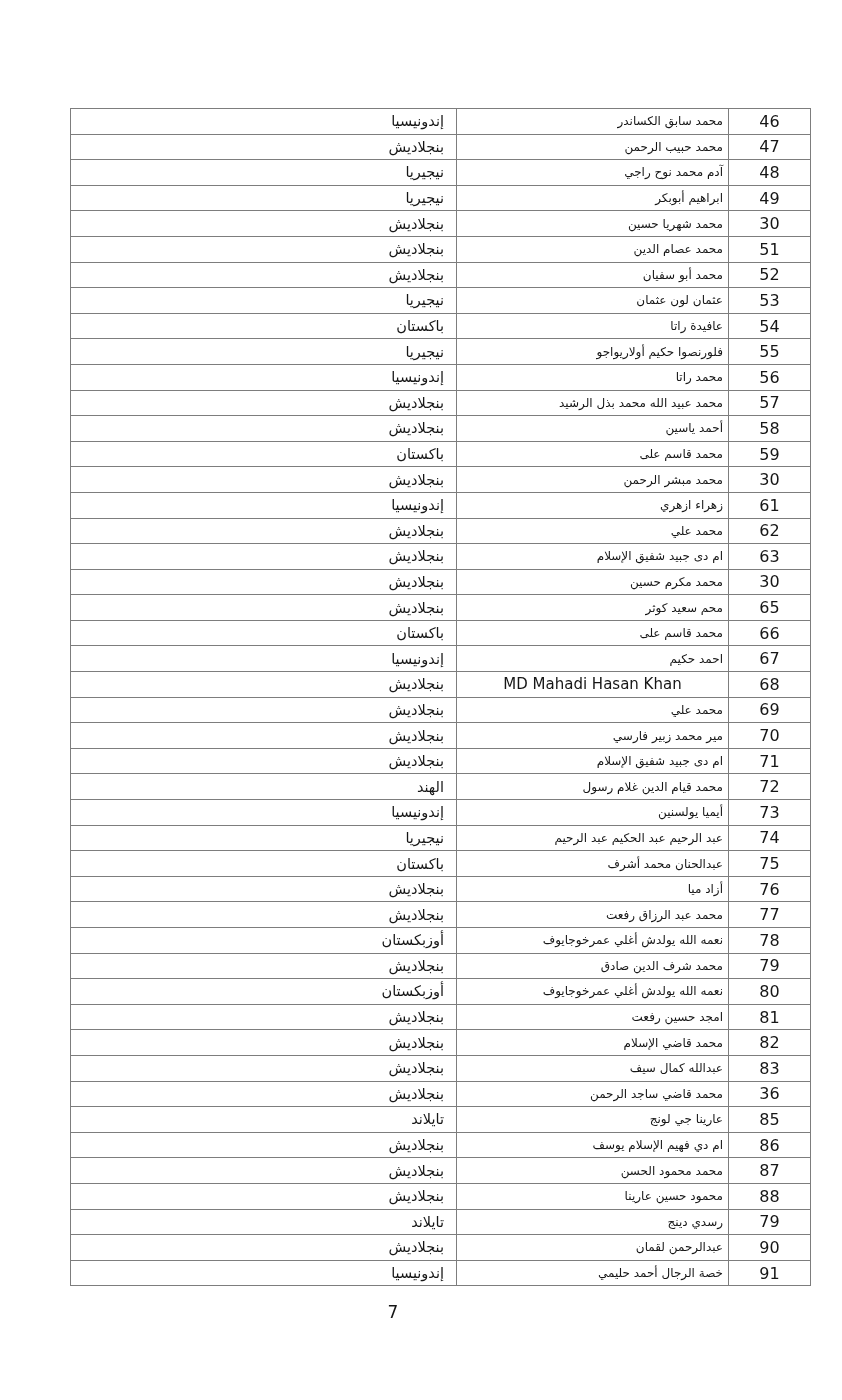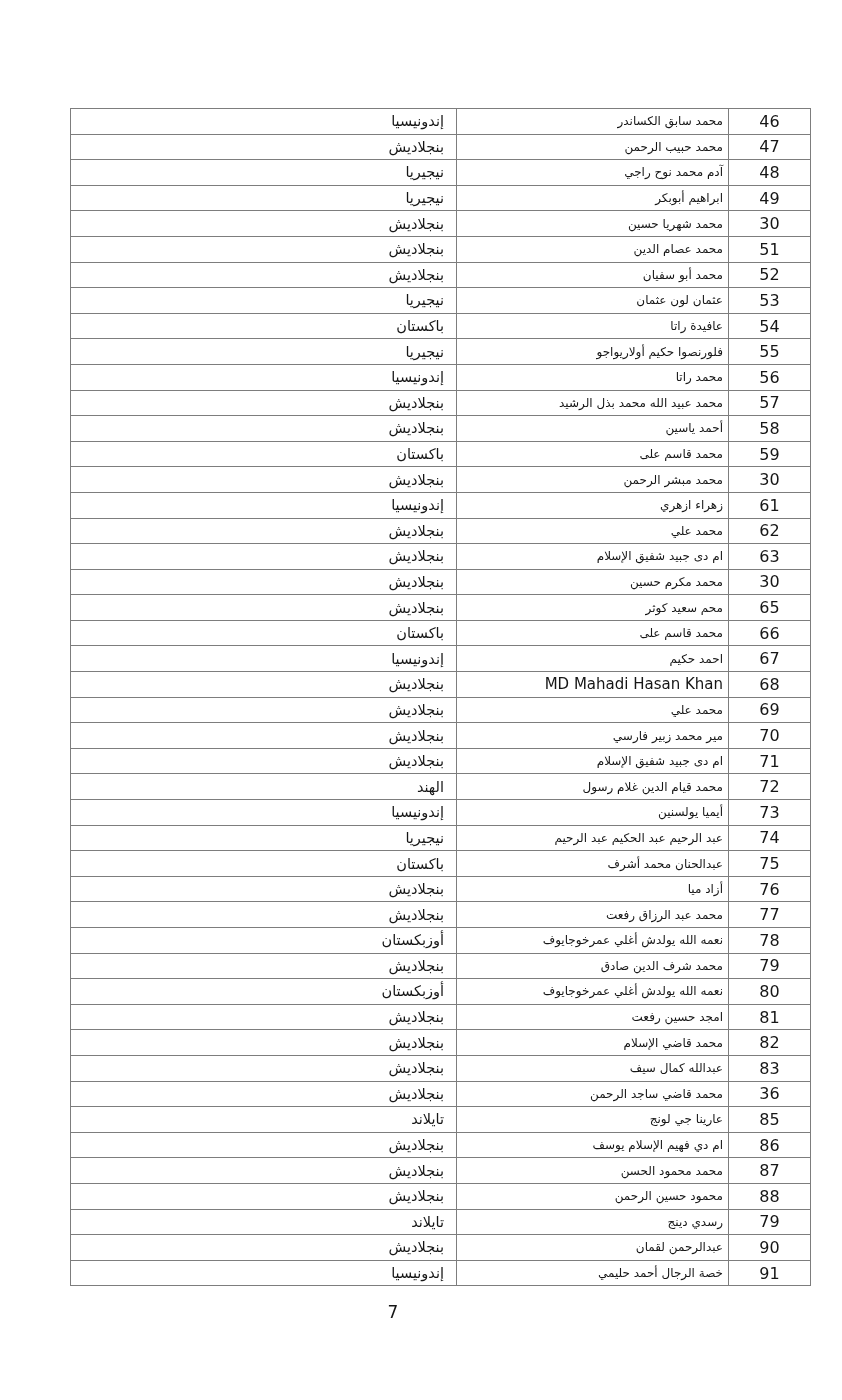--- a/index.html
+++ b/index.html
@@ -39,21 +39,21 @@
     text-align: center;
     font-size: 16px;
   }
   #roster td.name {
     text-align: right;
     padding: 0 5px;
     font-size: 12px;
   }
   #roster td.name.latin {
     direction: ltr;
-    text-align: right;
+    text-align: center;
     font-size: 15px;
   }
   #roster td.country {
     text-align: right;
     padding: 0 12px;
     font-size: 14.5px;
   }
   #page-number {
     position: absolute;
     left: 70px;
@@ -280,21 +280,21 @@
           <td class="name">ام دي فهيم الإسلام يوسف</td>
           <td class="country">بنجلاديش</td>
         </tr>
         <tr>
           <td class="num">87</td>
           <td class="name">محمد محمود الحسن</td>
           <td class="country">بنجلاديش</td>
         </tr>
         <tr>
           <td class="num">88</td>
-          <td class="name">محمود حسين الرحمن</td>
+          <td class="name">محمود حسين عارينا</td>
           <td class="country">بنجلاديش</td>
         </tr>
         <tr>
           <td class="num">79</td>
           <td class="name">رسدي دينج</td>
           <td class="country">تايلاند</td>
         </tr>
         <tr>
           <td class="num">90</td>
           <td class="name">عبدالرحمن لقمان</td>

